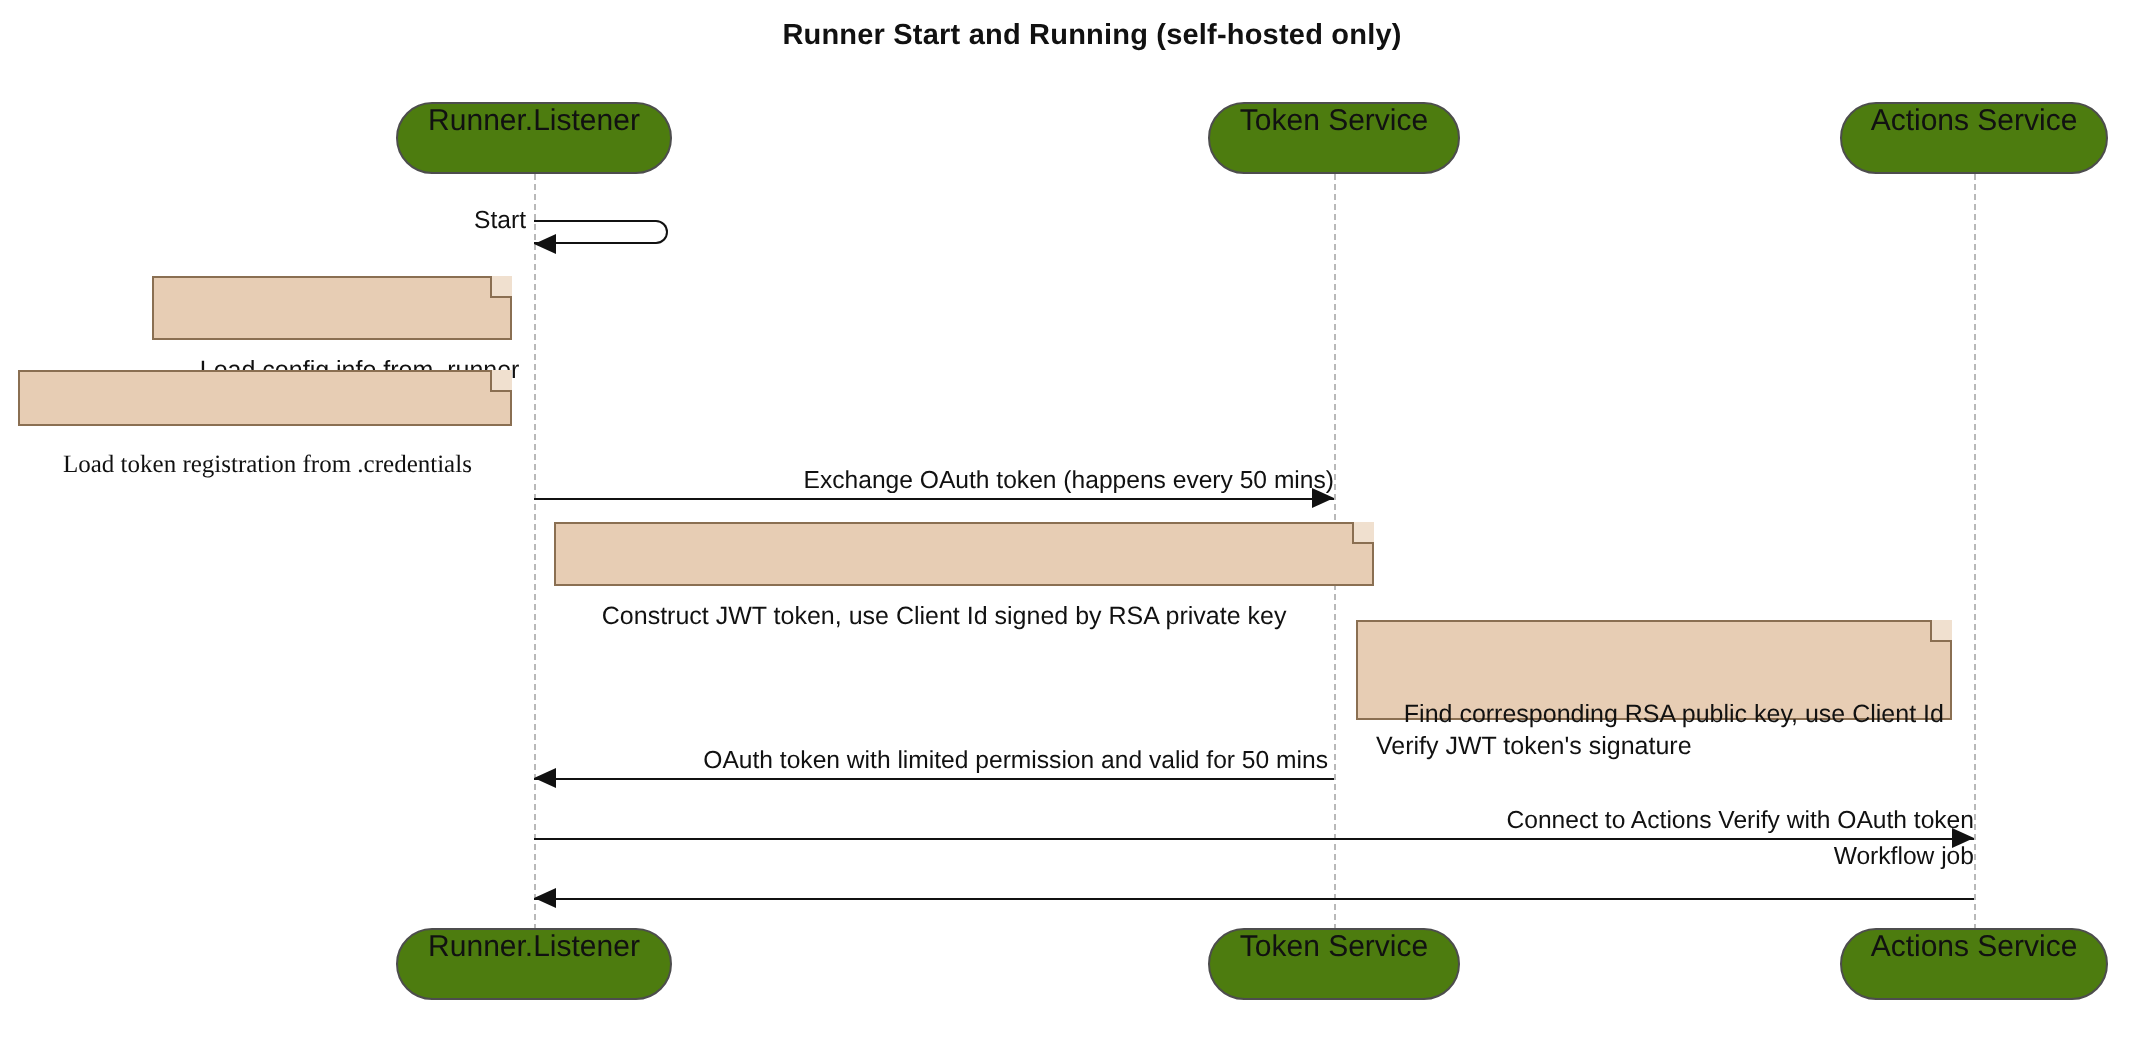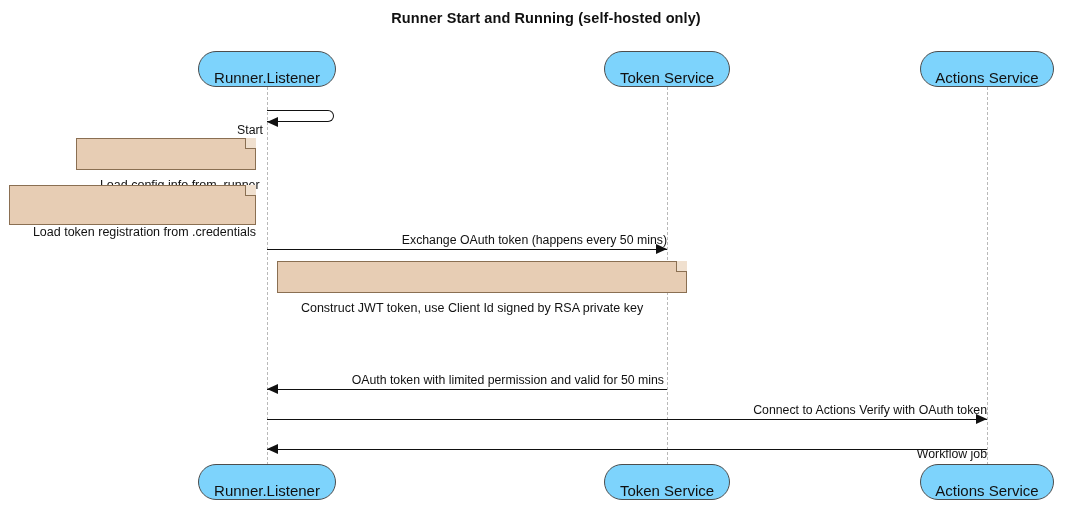--- a/index.html
+++ b/index.html
@@ -29,25 +29,25 @@
   .lifeline {
     position: absolute;
     width: 0;
     border-left: 1px dashed #b9b9b9;
   }
 
   
   .participant {
     position: absolute;
     height: 36px;
-    background: #7dd3fc;
+    background: #4d7c0f;
     border: 1px solid #4d4d4d;
     border-radius: 18px;
     display: flex;
-    align-items: flex-end;
+    align-items: flex-start;
     justify-content: center;
     box-sizing: border-box;
   }
   .participant span {
     font-size: 15px;
     color: #111111;
     white-space: nowrap;
   }
 
   
@@ -104,21 +104,20 @@
     border: 1.4px solid #111111;
     border-left: none;
     border-radius: 0 11px 11px 0;
   }
   .selfloop-label {
     position: absolute;
     font-size: 12.3px;
     color: #111111;
     white-space: nowrap;
     text-align: right;
-    margin-top: 20px;
   }
 </style>
 </head>
 <body>
 
 <div id="diagram-root">
 
   <div class="title">Runner Start and Running (self-hosted only)</div>
 
   <div class="lifeline" style="left:267px; top:87px; height:378px;"></div>
@@ -137,44 +136,49 @@
 
   <div class="selfloop-label" style="left:195px; top:103px; width:68px;">Start</div>
   <div class="selfloop" style="left:267px; top:110px; width:67px; height:12px;"></div>
   <div class="arrowhead left" style="left:267px; top:116.5px;"></div>
 
   <div class="note" style="left:76px; top:138px; width:180px; height:32px;">
     <span class="fold"></span>
     <span>Load config info from .runner</span>
   </div>
 
-  <div class="note" style="left:9px; top:185px; width:247px; height:40px;">
+  <div class="note" style="left:9px; top:185px; width:247px; height:28px;font-family:Liberation Serif, serif;">
     <span class="fold"></span>
     <span>Load token registration from .credentials</span>
   </div>
 
   <div class="msg-label" style="left:267px; top:233px; width:400px;">Exchange OAuth token (happens every 50 mins)</div>
   <div class="msg-line" style="left:267px; top:249px; width:400px;"></div>
   <div class="arrowhead right" style="left:656px; top:243.5px;"></div>
 
   <div class="note" style="left:277px; top:261px; width:410px; height:32px;">
     <span class="fold"></span>
     <span>Construct JWT token, use Client Id signed by RSA private key</span>
   </div>
 
+  <div class="note" style="left:678px; top:310px; width:298px; height:50px;">
+    <span class="fold"></span>
+    <span>Find corresponding RSA public key, use Client Id
+Verify JWT token's signature</span>
+  </div>
 
   <div class="msg-label" style="left:264px; top:373px; width:400px;">OAuth token with limited permission and valid for 50 mins</div>
   <div class="msg-line" style="left:267px; top:389px; width:400px;"></div>
   <div class="arrowhead left" style="left:267px; top:383.5px;"></div>
 
   <div class="msg-label" style="left:267px; top:403px; width:720px;">Connect to Actions Verify with OAuth token</div>
   <div class="msg-line" style="left:267px; top:419px; width:720px;"></div>
   <div class="arrowhead right" style="left:976px; top:413.5px;"></div>
 
-  <div class="msg-label" style="left:267px; top:447px; width:720px;">Workflow job</div>
+  <div class="msg-label" style="left:267px; top:421px; width:720px;">Workflow job</div>
   <div class="msg-line" style="left:267px; top:449px; width:720px;"></div>
   <div class="arrowhead left" style="left:267px; top:443.5px;"></div>
 
   <div class="participant" style="left:198px; top:464px; width:138px;">
     <span>Runner.Listener</span>
   </div>
   <div class="participant" style="left:604px; top:464px; width:126px;">
     <span>Token Service</span>
   </div>
   <div class="participant" style="left:920px; top:464px; width:134px;">

